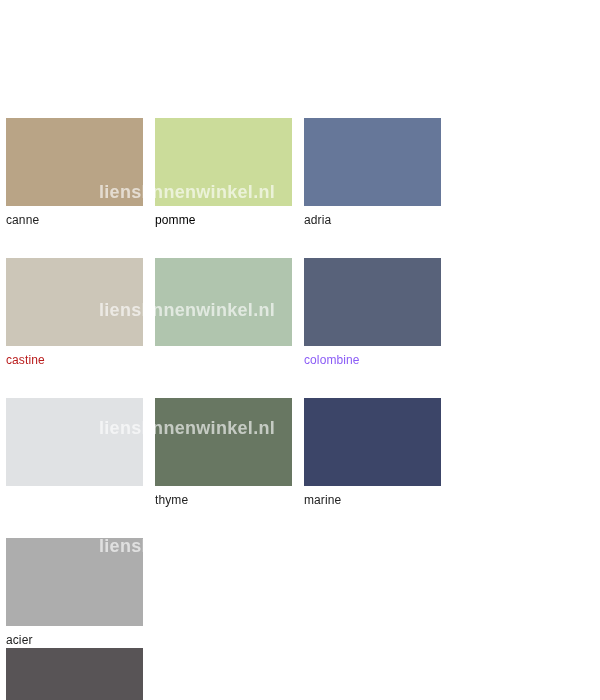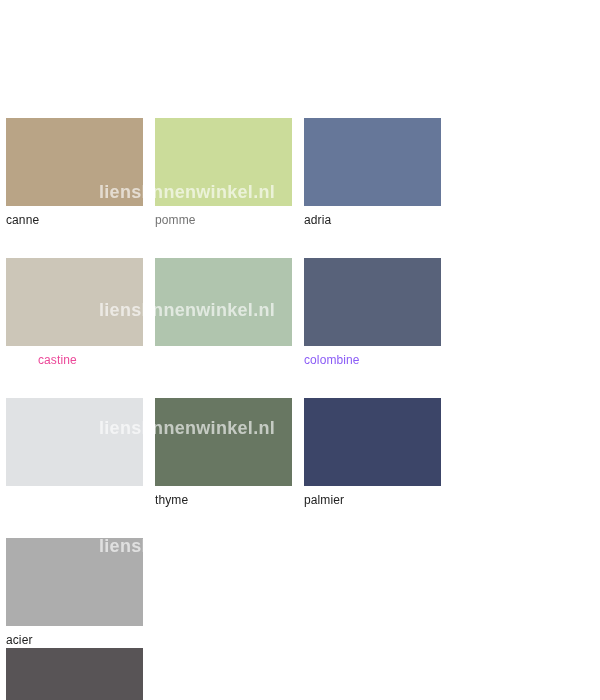--- a/index.html
+++ b/index.html
@@ -92,53 +92,53 @@
 
   <div id="swatch-grid">
 
     <div class="swatch-row">
       <div class="swatch-cell">
         <span class="swatch-chip" style="background-color: rgb(185, 164, 134);"></span>
         <span class="swatch-label" style="color: rgb(34, 34, 34);">canne</span>
       </div>
       <div class="swatch-cell">
         <span class="swatch-chip" style="background-color: rgb(203, 220, 154);"></span>
-        <span class="swatch-label" style="color: #737373;">pomme</span>
+        <span class="swatch-label" style="color: #000000;">pomme</span>
       </div>
       <div class="swatch-cell">
         <span class="swatch-chip" style="background-color: rgb(102, 119, 153);"></span>
         <span class="swatch-label" style="color: rgb(34, 34, 34);">adria</span>
       </div>
     </div>
 
     <div class="swatch-row">
       <div class="swatch-cell">
         <span class="swatch-chip" style="background-color: rgb(204, 198, 184);"></span>
-        <span class="swatch-label" style="color: #ec4899; margin-left: 32px;">castine</span>
+        <span class="swatch-label" style="color: #b91c1c;">castine</span>
       </div>
       <div class="swatch-cell">
         <span class="swatch-chip" style="background-color: rgb(176, 197, 174);"></span>
       </div>
       <div class="swatch-cell">
         <span class="swatch-chip" style="background-color: rgb(88, 98, 122);"></span>
         <span class="swatch-label" style="color: #8b5cf6;">colombine</span>
       </div>
     </div>
 
     <div class="swatch-row">
       <div class="swatch-cell">
         <span class="swatch-chip" style="background-color: rgb(224, 226, 228);"></span>
       </div>
       <div class="swatch-cell">
         <span class="swatch-chip" style="background-color: rgb(104, 119, 98);"></span>
         <span class="swatch-label" style="color: rgb(34, 34, 34);">thyme</span>
       </div>
       <div class="swatch-cell">
         <span class="swatch-chip" style="background-color: rgb(60, 69, 104);"></span>
-        <span class="swatch-label" style="color: rgb(34, 34, 34);">palmier</span>
+        <span class="swatch-label" style="color: rgb(34, 34, 34);">marine</span>
       </div>
     </div>
 
     <div class="swatch-row">
       <div class="swatch-cell">
         <span class="swatch-chip" style="background-color: rgb(173, 173, 173);"></span>
         <span class="swatch-label" style="color: rgb(34, 34, 34);">acier</span>
       </div>
       <div class="swatch-cell">
         <span class="swatch-chip" style="background-color: rgb(88, 84, 86);"></span>

